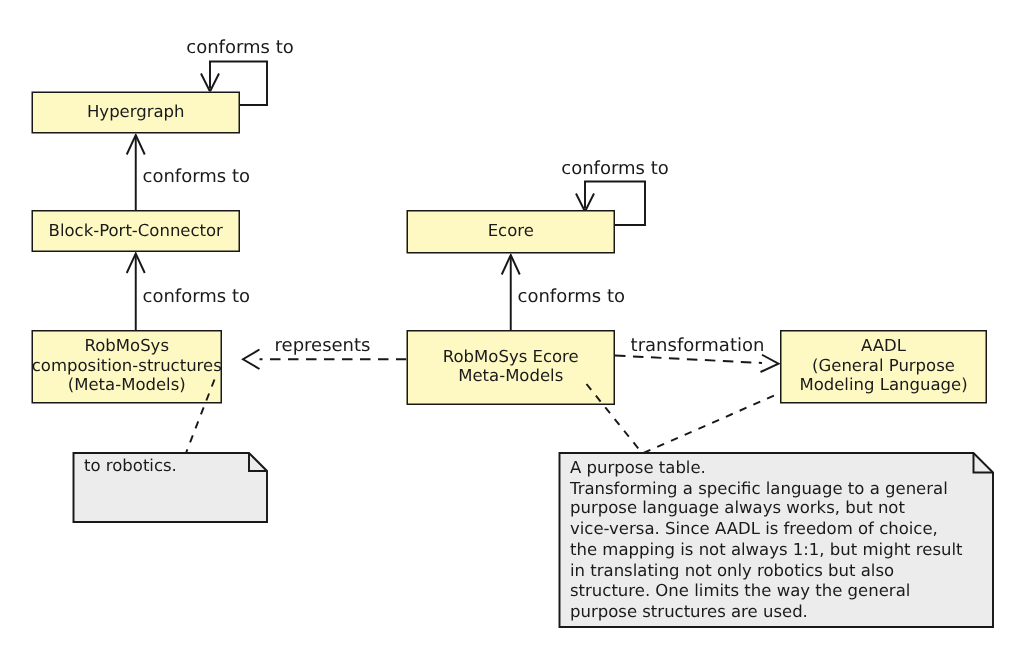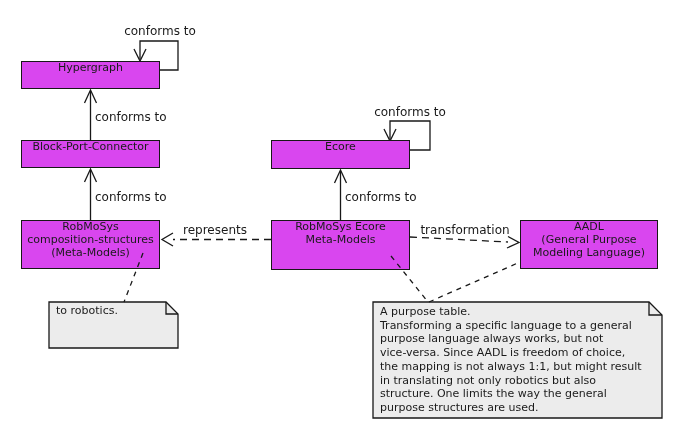--- a/index.html
+++ b/index.html
@@ -13,25 +13,26 @@
     color: #1a1a1a;
     overflow: hidden;
   }
   svg.layer {
     position: absolute;
     left: 0; top: 0;
     width: 680px; height: 440px;
   }
   .node {
     position: absolute;
-    background: #d946ef;
+    background: #fef9c3;
     border: 1.5px solid #181818;
     display: flex;
     flex-direction: column;
     align-items: center;
+    justify-content: center;
     text-align: center;
     font-size: 11px;
     line-height: 12.8px;
     white-space: nowrap;
     z-index: 2;
   }
   .edge-label {
     position: absolute;
     font-size: 12px;
     line-height: 12px;
@@ -85,21 +86,21 @@
   </svg>
 
   <div class="node" style="left:21px; top:61px; width:139px; height:28px;">
     <span>Hypergraph</span>
   </div>
 
   <div class="node" style="left:21px; top:140px; width:139px; height:28px;">
     <span>Block-Port-Connector</span>
   </div>
 
-  <div class="node" style="left:21px; top:220px; width:139px; height:49px;">
+  <div class="node" style="left:21px; top:220px; width:127px; height:49px;">
     <span>RobMoSys</span>
     <span>composition-structures</span>
     <span>(Meta-Models)</span>
   </div>
 
   <div class="node" style="left:271px; top:140px; width:139px; height:29px;">
     <span>Ecore</span>
   </div>
 
   <div class="node" style="left:271px; top:220px; width:139px; height:50px;">

